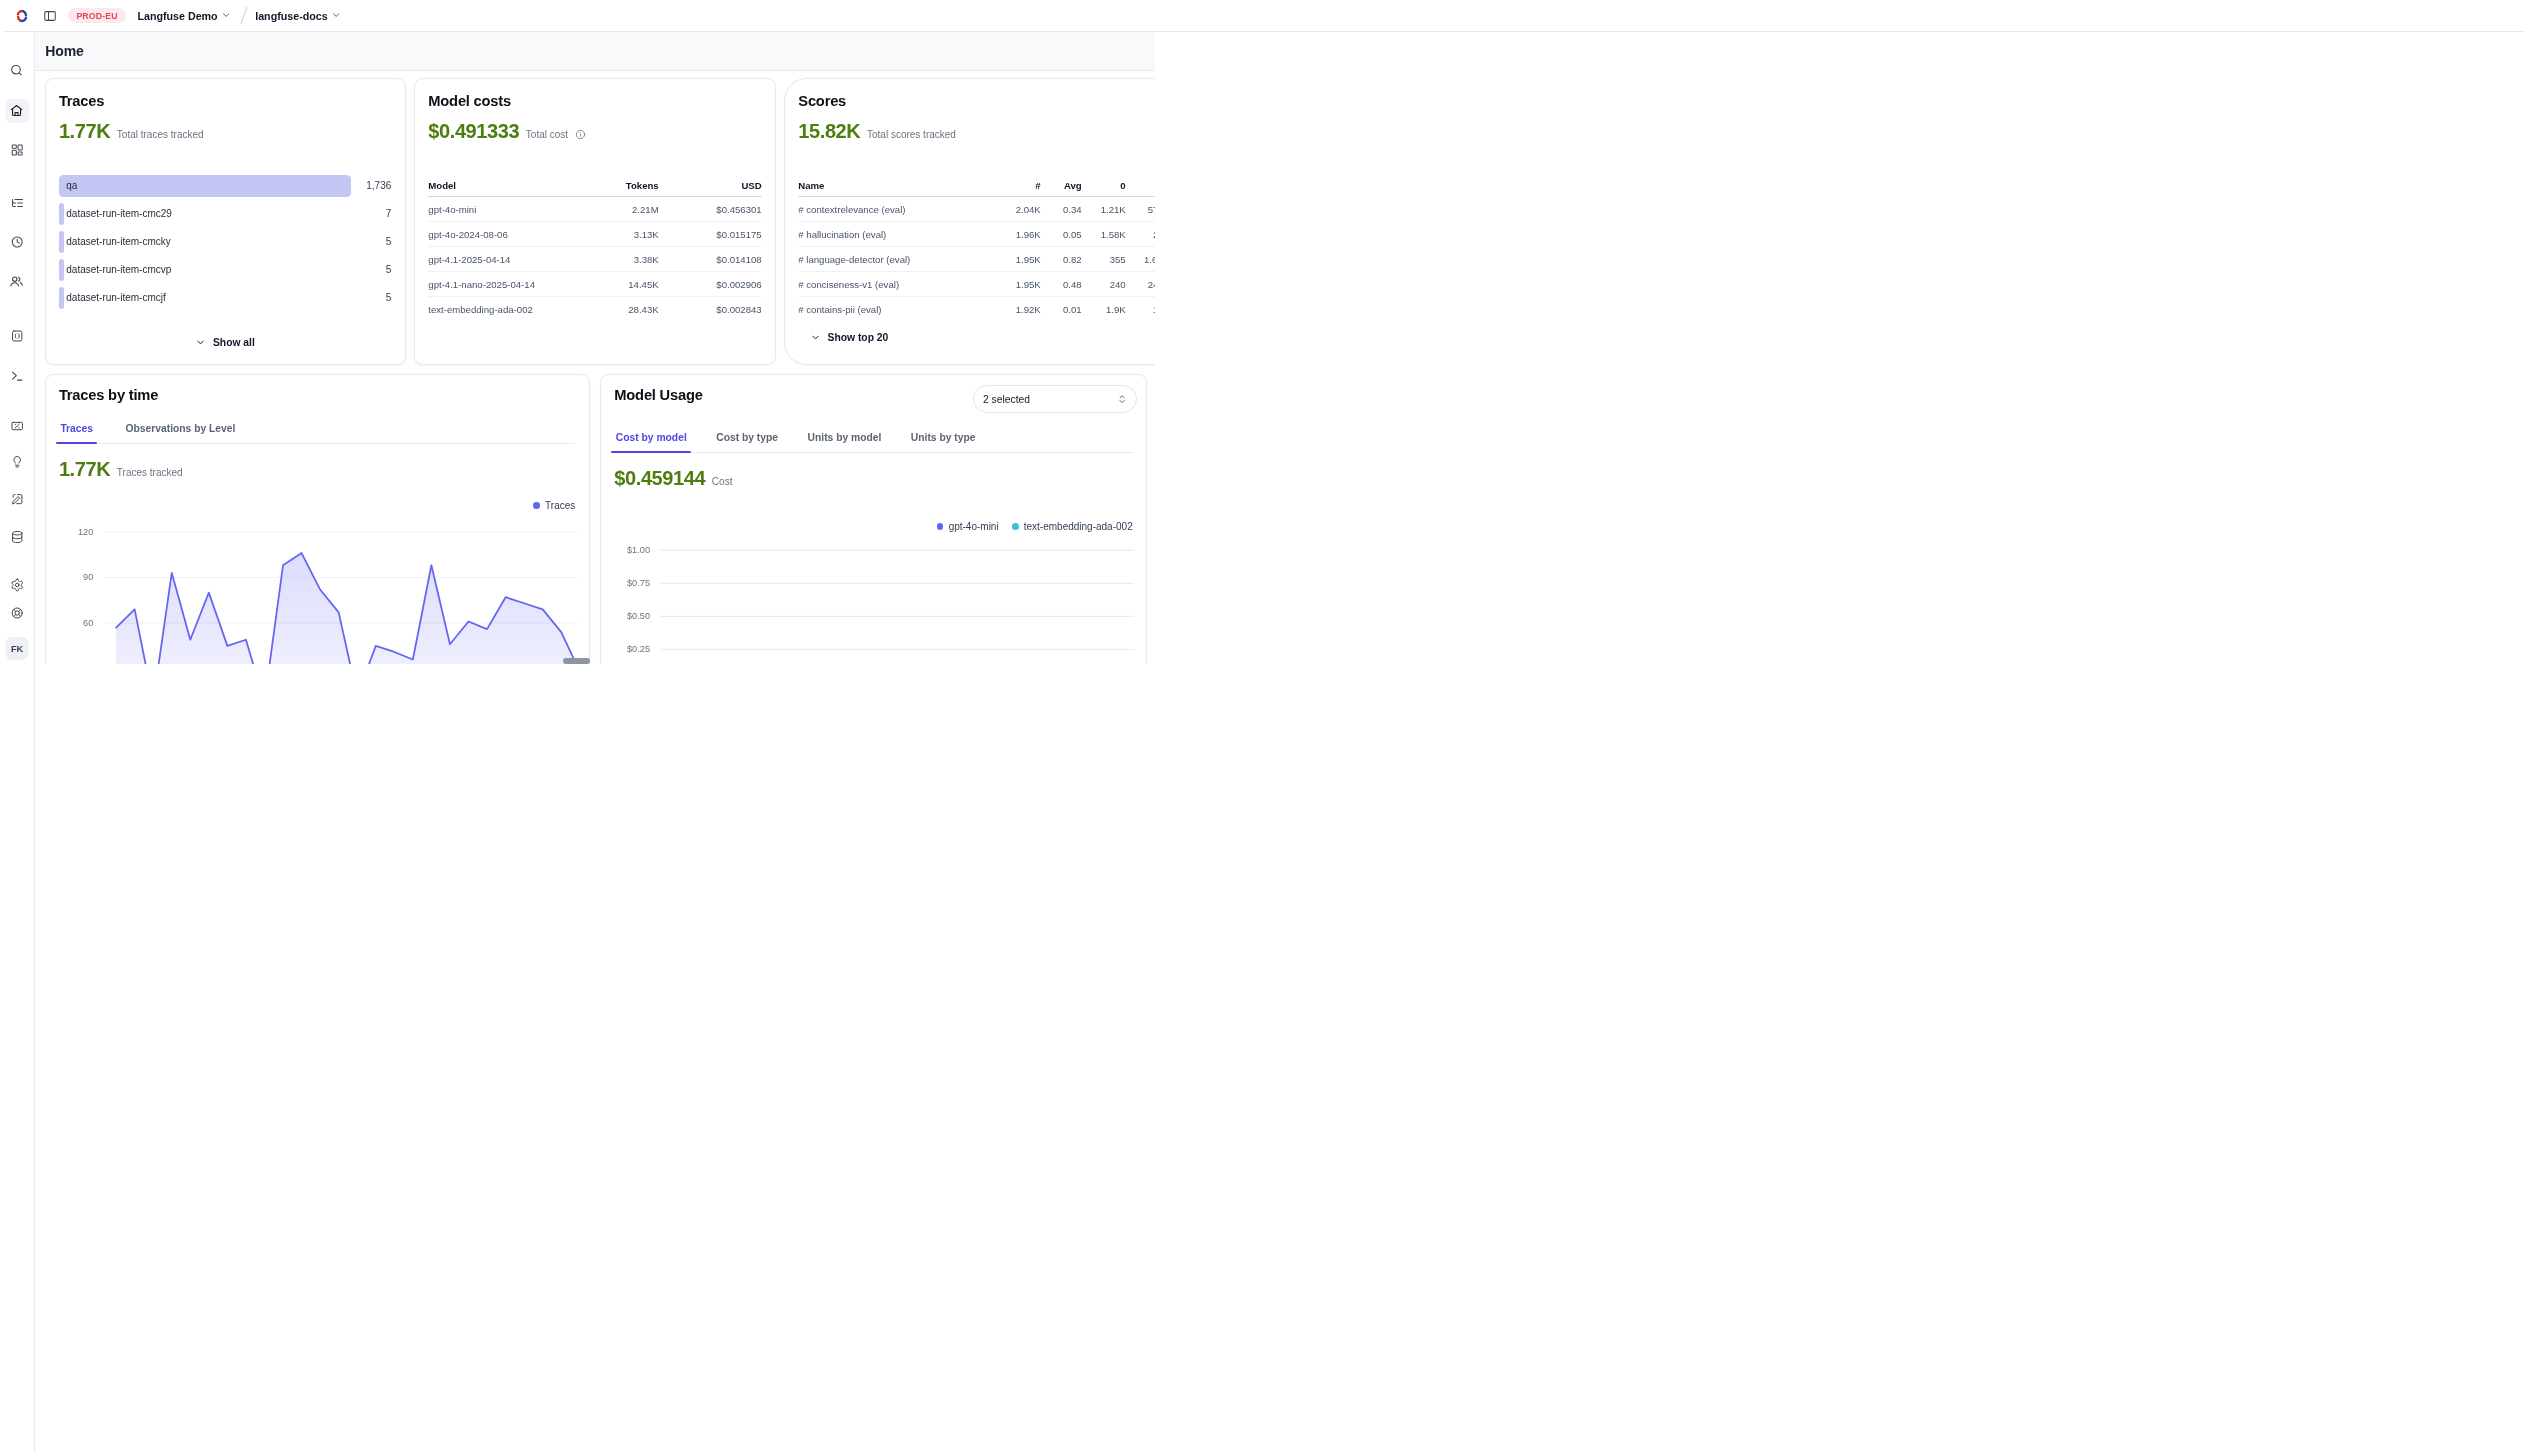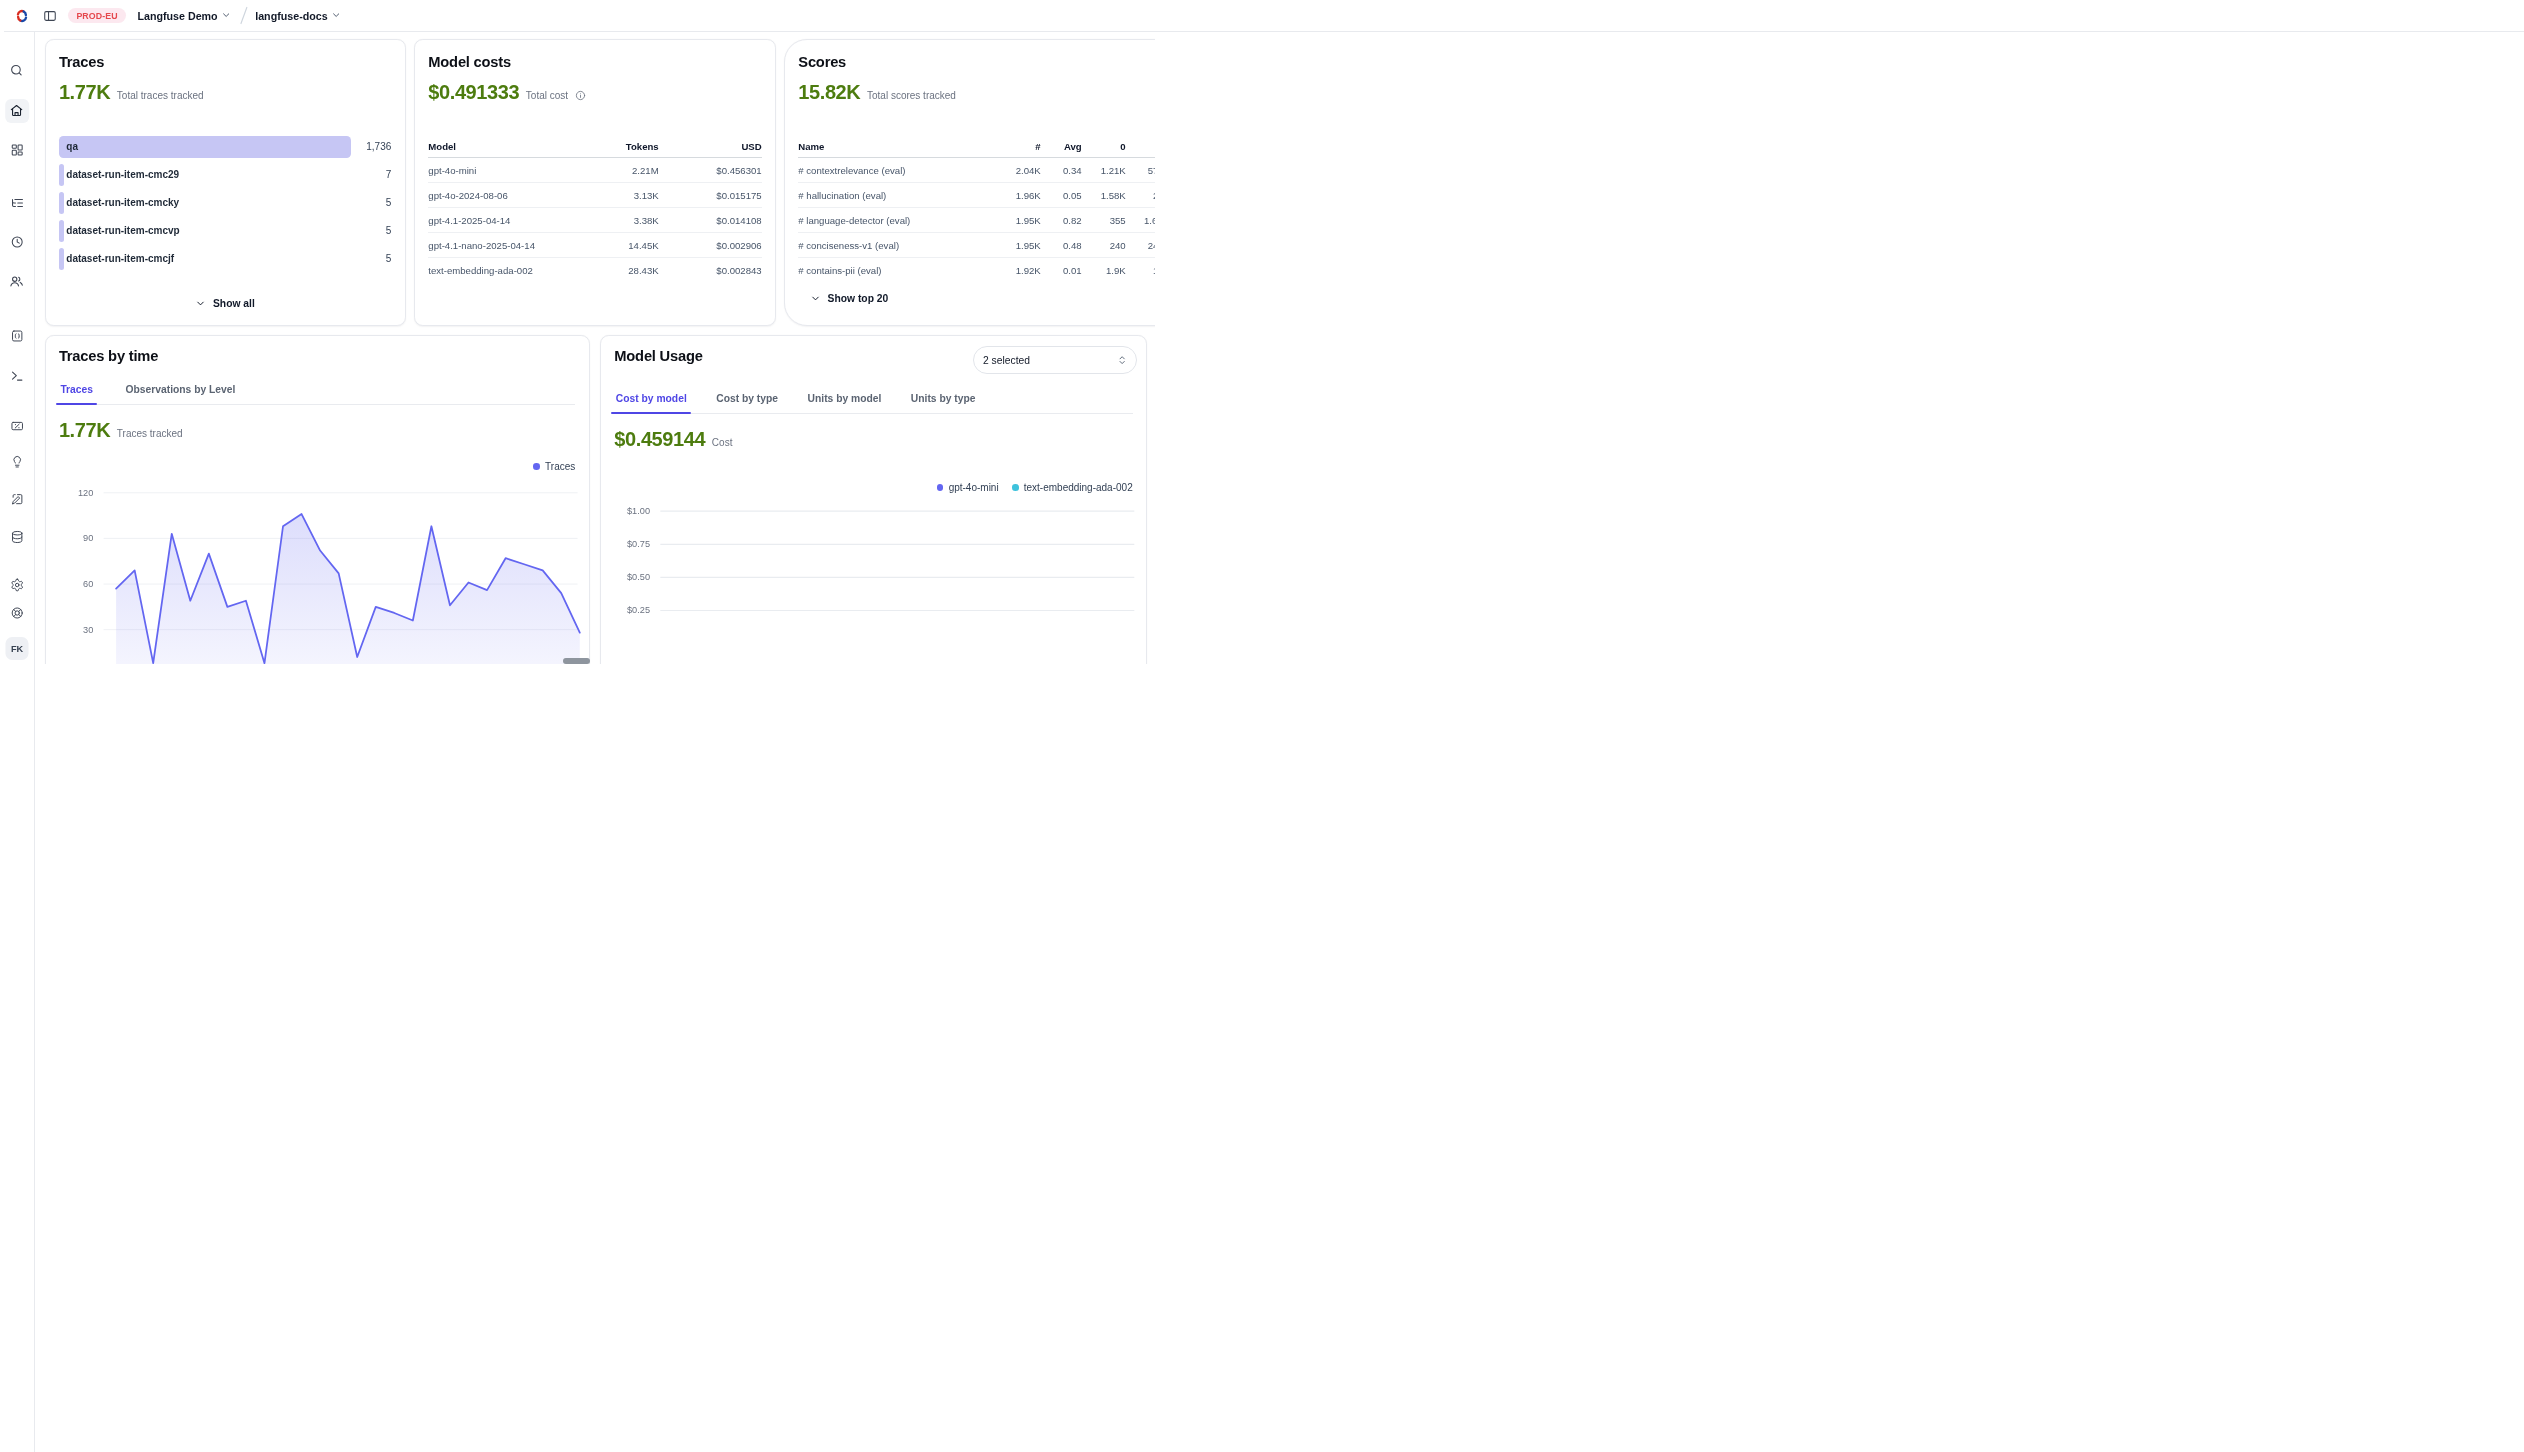--- a/index.html
+++ b/index.html
@@ -51,21 +51,21 @@
   #card-traces { left: 9.6px; top: 7.4px; width: 361px; height: 287px; }
   #card-costs  { left: 379px; top: 7.4px; width: 362px; height: 287px; }
   #card-scores { left: 749px; top: 7.4px; width: 394px; height: 287px; border-radius: 23px; }
   #card-tbt    { left: 9.6px; top: 303px; width: 545px; height: 368px; overflow: hidden; }
   #card-usage  { left: 565px; top: 303px; width: 547px; height: 368px; overflow: hidden; }
 
   
   .bars { position: absolute; left: 13.3px; right: 13.3px; top: 93px; }
   .bar-row { position: relative; height: 28px; cursor: pointer; }
   .bar-fill { position: absolute; left: 0; top: 2.9px; height: 22px; background: #c6c6f4; border-radius: 4.4px; }
-  .bar-label { position: absolute; left: 7.4px; top: 0; line-height: 28px; font-size: 10px; color: #1f2937; font-weight: bold; }
+  .bar-label { position: absolute; left: 7.4px; top: 0; line-height: 28px; font-size: 10px; color: #1f2937; }
   .bar-value { position: absolute; right: 0; top: 0; line-height: 28px; font-size: 10px; color: #334155; }
   .show-btn { position: absolute; left: 0; right: 0; bottom: 16px; display: flex; justify-content: center; }
   .show-btn button, .show-top button { display: flex; align-items: center; gap: 6.6px; background: none;
     border: none; font-size: 10.3px; font-weight: 600; color: #101828; cursor: pointer; font-family: inherit; }
   .show-top { position: absolute; left: 25px; bottom: 21px; }
 
   
   .tbl { position: absolute; left: 13.3px; right: 13.3px; top: 96px; font-size: 9.6px; }
   .tr { display: flex; align-items: center; height: 25px; border-bottom: 0.7px solid #eef0f3; color: #475569; }
   .tr:last-child { border-bottom: none; }
@@ -281,20 +281,23 @@
           <path d="m14.6 14.6 3.5 3.5"></path>
           <path d="m18.1 5.9-3.5 3.5"></path>
           <path d="m9.4 14.6-3.5 3.5"></path>
         </svg>
     </span>
   </button>
   <button class="avatar" style="top:605px">FK</button>
 </nav>
 
 <div class="main">
+  <div class="page-head">
+    <h1>Home</h1>
+  </div>
 
   <div class="content">
 
     <section class="card" id="card-traces">
       <div class="card-title">Traces</div>
       <div class="metric-row">
         <span class="metric">1.77K</span>
         <span class="metric-label">Total traces tracked</span>
       </div>
       <div class="bars">

